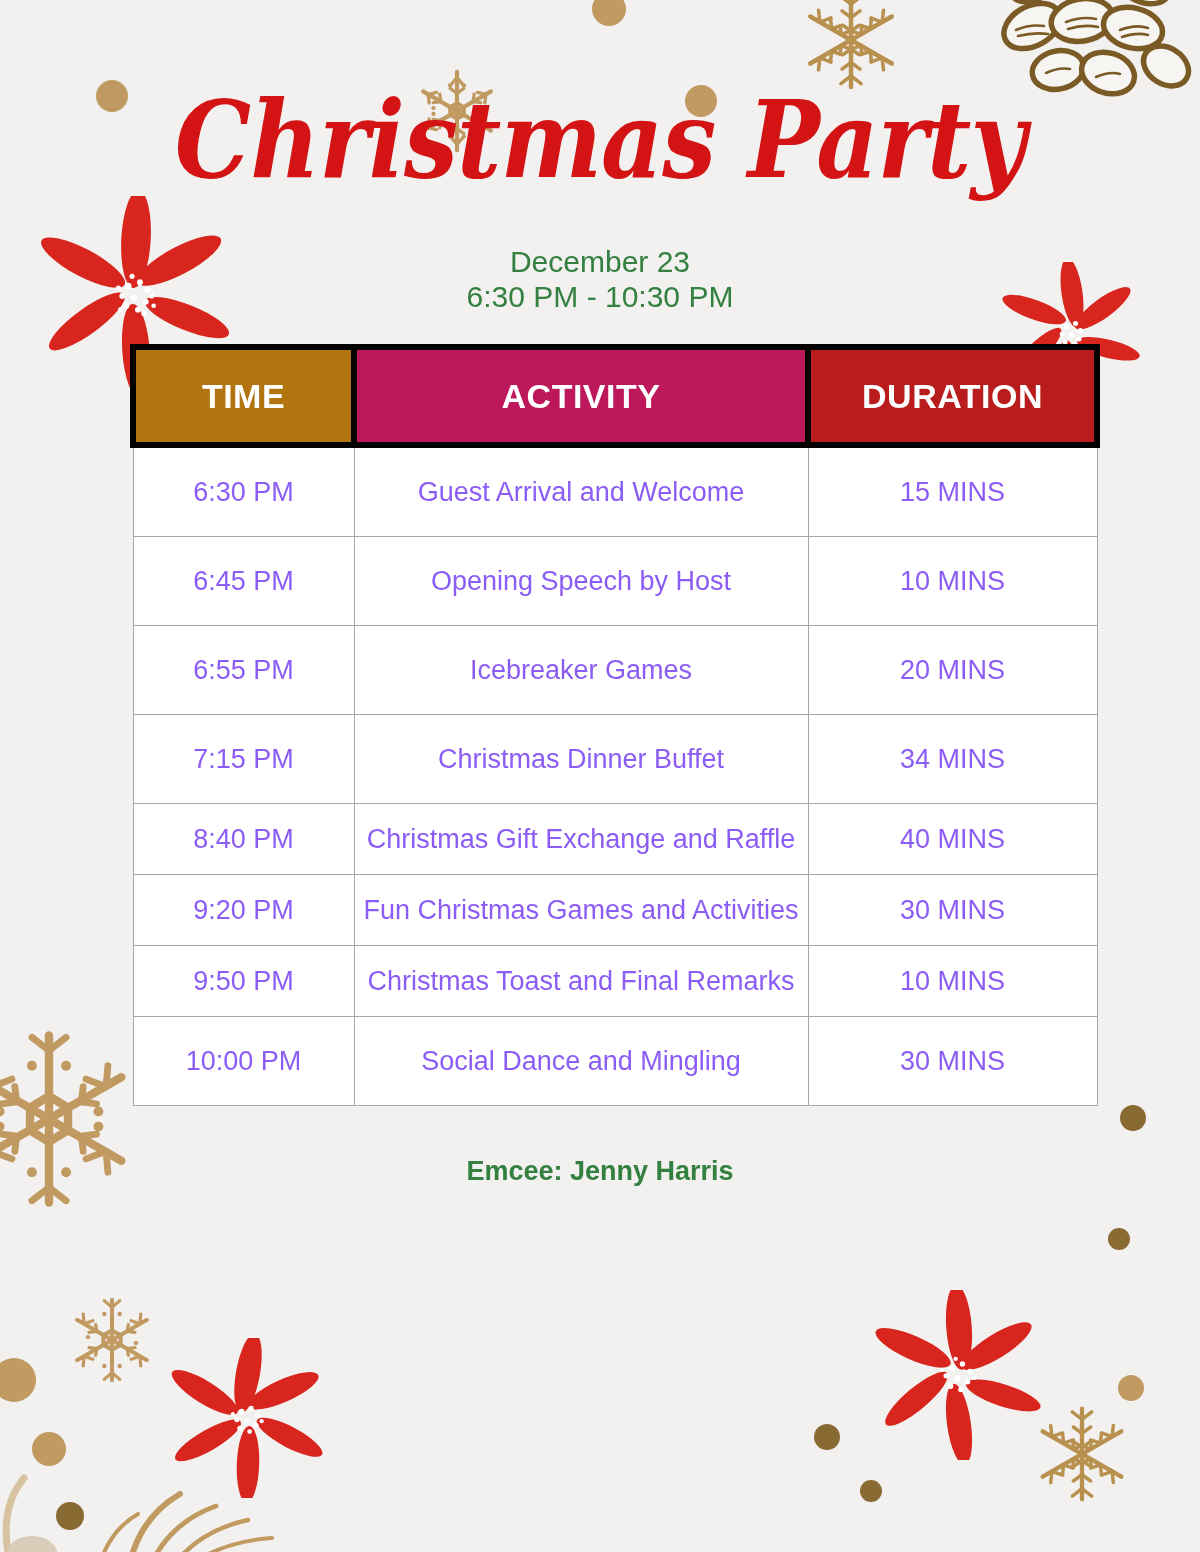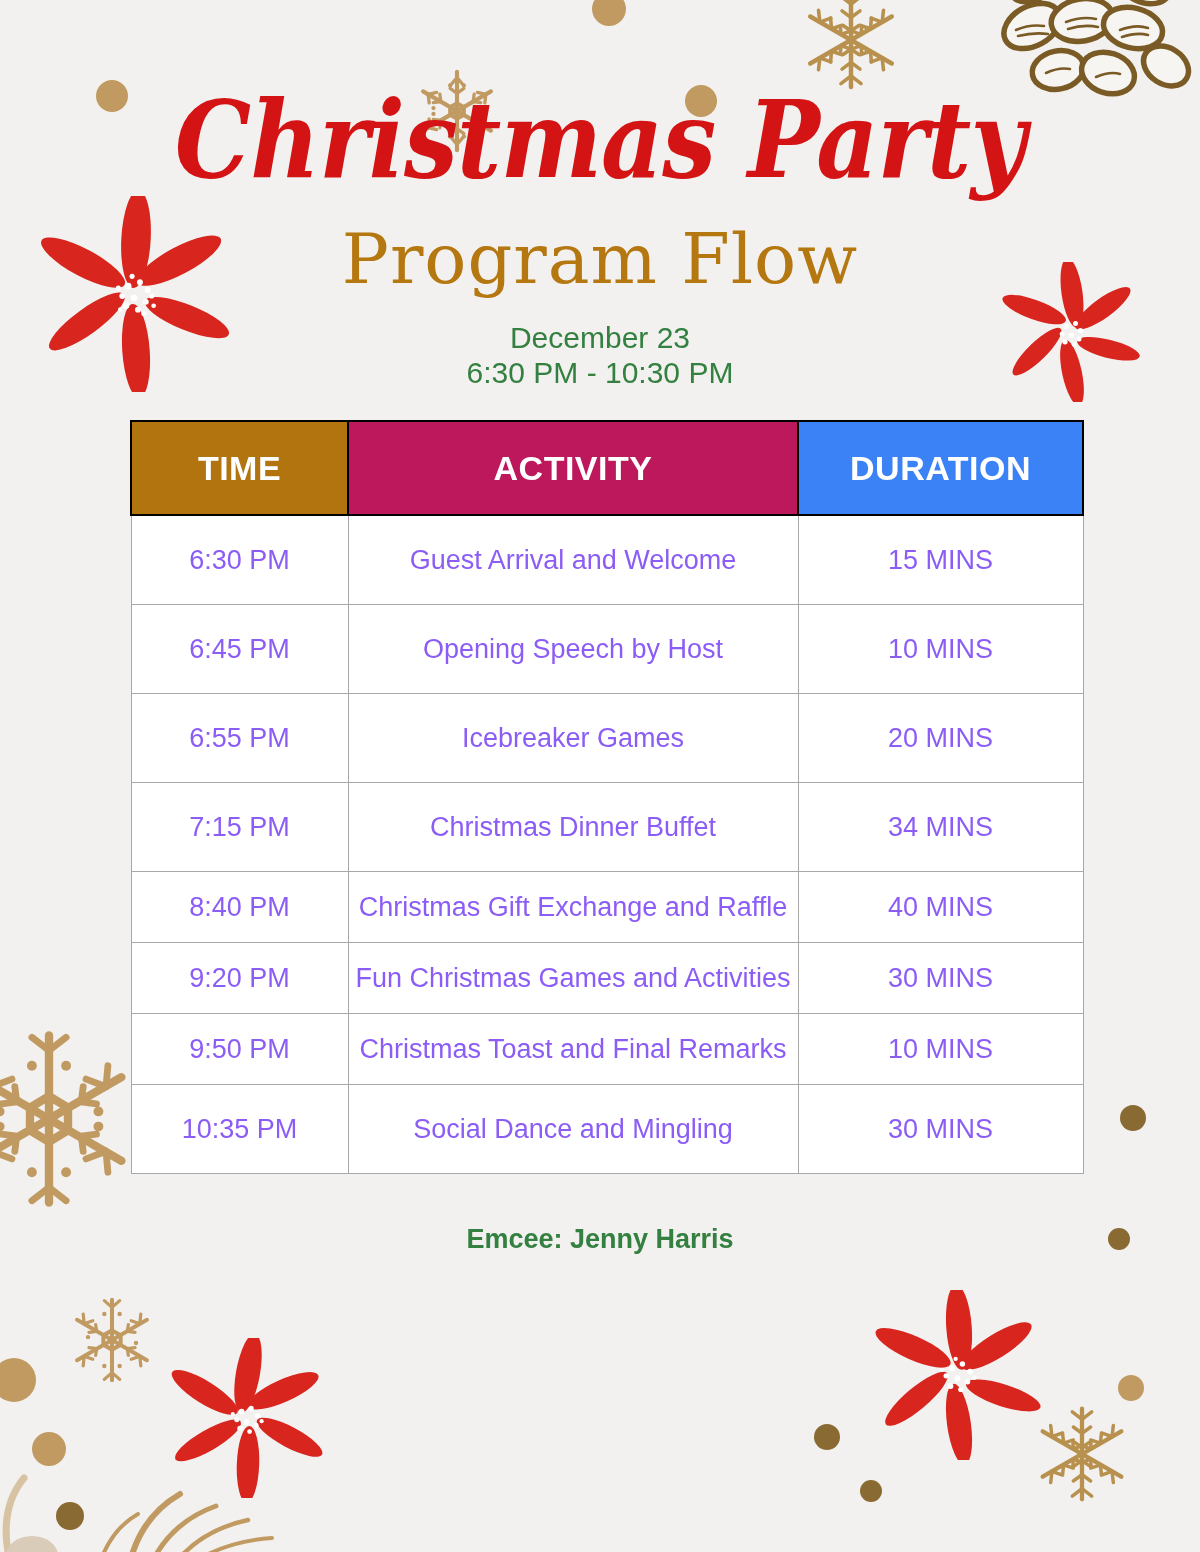--- a/index.html
+++ b/index.html
@@ -89,25 +89,25 @@
     table-layout: fixed;
   }
   table.program th {
     color: #ffffff;
     font-size: 34px;
     font-weight: 700;
     letter-spacing: 0.5px;
     height: 90px;
     vertical-align: middle;
     text-align: center;
-    border: 2px solid #000000;
+    border: 6px solid #000000;
   }
   th.col-time    { width: 213px; background: #b1740f; }
   th.col-activity{ width: 446px; background: #be185d; }
-  th.col-duration{ width: 281px; background: #3b82f6; }
+  th.col-duration{ width: 281px; background: #b91c1c; }
 
   table.program td {
     background: #ffffff;
     border: 1px solid #a8a8a8;
     text-align: center;
     vertical-align: middle;
     font-size: 27px;
     color: #8b5cf6;
     padding: 8px 6px;
     line-height: 1.22;
@@ -424,21 +424,20 @@
       <circle cx="118" cy="103" r="2.6"></circle>
         <circle cx="80" cy="94" r="2.6"></circle>
       <circle cx="96" cy="81" r="2.6"></circle>
     </g>
   </svg>
 
   <div class="header">
     <div class="title-row">
       <div class="main-title">Christmas Party</div>
     </div>
-    <div class="sub-title">Program Flow</div>
 
     <div class="event-meta">
       <div>December 23</div>
       <div>6:30 PM - 10:30 PM</div>
     </div>
   </div>
 
   <div class="table-wrap">
     <table class="program">
       <thead>
@@ -478,21 +477,21 @@
             <td>9:20 PM</td>
             <td>Fun Christmas Games and Activities</td>
             <td>30 MINS</td>
           </tr>
           <tr class="r-short">
             <td>9:50 PM</td>
             <td>Christmas Toast and Final Remarks</td>
             <td>10 MINS</td>
           </tr>
           <tr class="r-tall">
-            <td>10:35 PM</td>
+            <td>10:00 PM</td>
             <td>Social Dance and Mingling</td>
             <td>30 MINS</td>
           </tr>
         </tbody>
     </table>
   </div>
 
   <div class="emcee">Emcee: Jenny Harris</div>
 
 </div>

